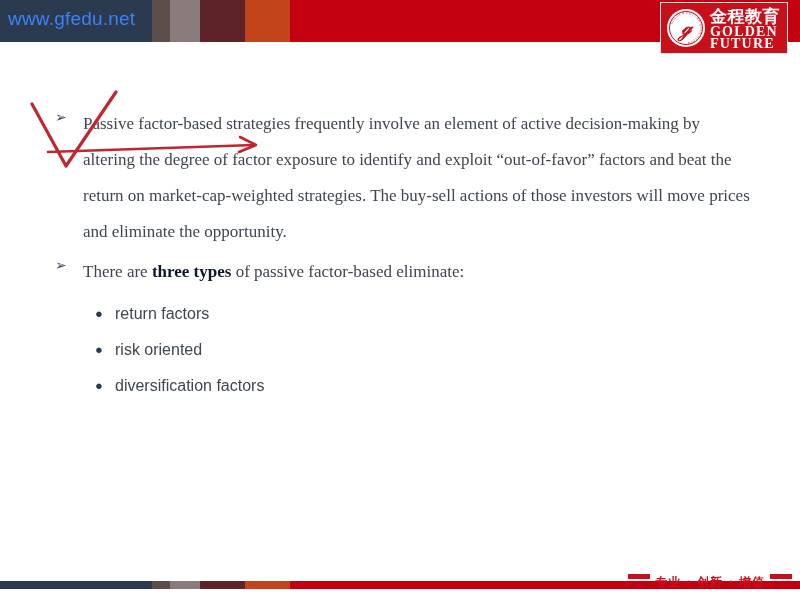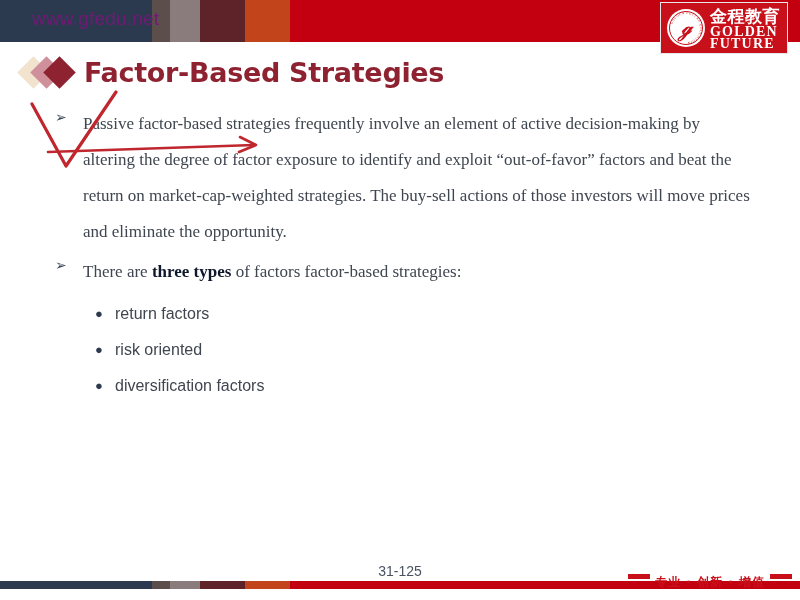--- a/index.html
+++ b/index.html
@@ -32,24 +32,24 @@
   .seg { height: 100%; }
   .seg-navy   { width: 152px; background: #2b3a4f; }
   .seg-brown  { width: 18px;  background: #5c4f4b; }
   .seg-mauve  { width: 30px;  background: #8a7b7d; }
   .seg-maroon { width: 45px;  background: #5e2328; }
   .seg-orange { width: 45px;  background: #c1441a; }
   .seg-red    { flex: 1;      background: #c30010; }
 
   .site-url {
     position: absolute;
-    left: 32px;
+    left: 8px;
     top: 8px;
     font-size: 19px;
-    color: #701a75;
+    color: #3b82f6;
     letter-spacing: 0.2px;
     font-family: "Liberation Sans", sans-serif;
   }
 
   
   .logo-panel {
     position: absolute;
     right: 12px;
     top: 2px;
     width: 128px;
@@ -295,39 +295,31 @@
         </text>
       </svg>
       <div class="mono">ℊ</div>
     </div>
     <div class="logo-words">
       <div class="logo-cn">金程教育</div>
       <div class="logo-en">GOLDEN FUTURE</div>
     </div>
   </div>
 
-  <div class="title-row">
-    <div class="diamonds">
-      <div class="dia dia-1"></div>
-      <div class="dia dia-2"></div>
-      <div class="dia dia-3"></div>
-    </div>
-    <div class="slide-title">Factor-Based Strategies</div>
-  </div>
 
   <div class="content">
 
     <div class="bullet-l1">
       <span class="arrow-marker">➢</span>
       <p><span>Passive factor-based strategies frequently involve an element of active decision-making by altering the degree of factor exposure to identify and exploit “out-of-favor” factors and beat the return on market-cap-weighted strategies. The buy-sell actions of those investors will move prices and eliminate the opportunity.</span></p>
     </div>
 
     <div class="bullet-l1">
       <span class="arrow-marker">➢</span>
-      <p><span>There are </span><b>three types</b><span> of factors factor-based strategies:</span></p>
+      <p><span>There are </span><b>three types</b><span> of passive factor-based eliminate:</span></p>
     </div>
 
     <ul class="sub-list">
       <li class="sub-item">
         <span class="dot-marker">●</span>
         <span>return factors</span>
       </li>
       <li class="sub-item">
         <span class="dot-marker">●</span>
         <span>risk oriented</span>
@@ -338,21 +330,20 @@
       </li>
     </ul>
   </div>
 
   <svg class="annotation" viewBox="0 0 290 90">
     <path d="M 14 14 L 48 76 L 98 2" stroke="#c0262e" stroke-width="3.2" fill="none" stroke-linecap="round" stroke-linejoin="round"></path>
     <path d="M 30 62 L 236 55" stroke="#c0262e" stroke-width="2.6" fill="none" stroke-linecap="round"></path>
     <path d="M 222 47 L 238 55 L 221 62" stroke="#c0262e" stroke-width="2.6" fill="none" stroke-linecap="round" stroke-linejoin="round"></path>
   </svg>
 
-  <div class="page-number">31-125</div>
 
   <div class="footer-bar">
     <div class="fseg-navy"></div>
     <div class="fseg-brown"></div>
     <div class="fseg-mauve"></div>
     <div class="fseg-maroon"></div>
     <div class="fseg-orange"></div>
     <div class="fseg-red"></div>
   </div>
 

